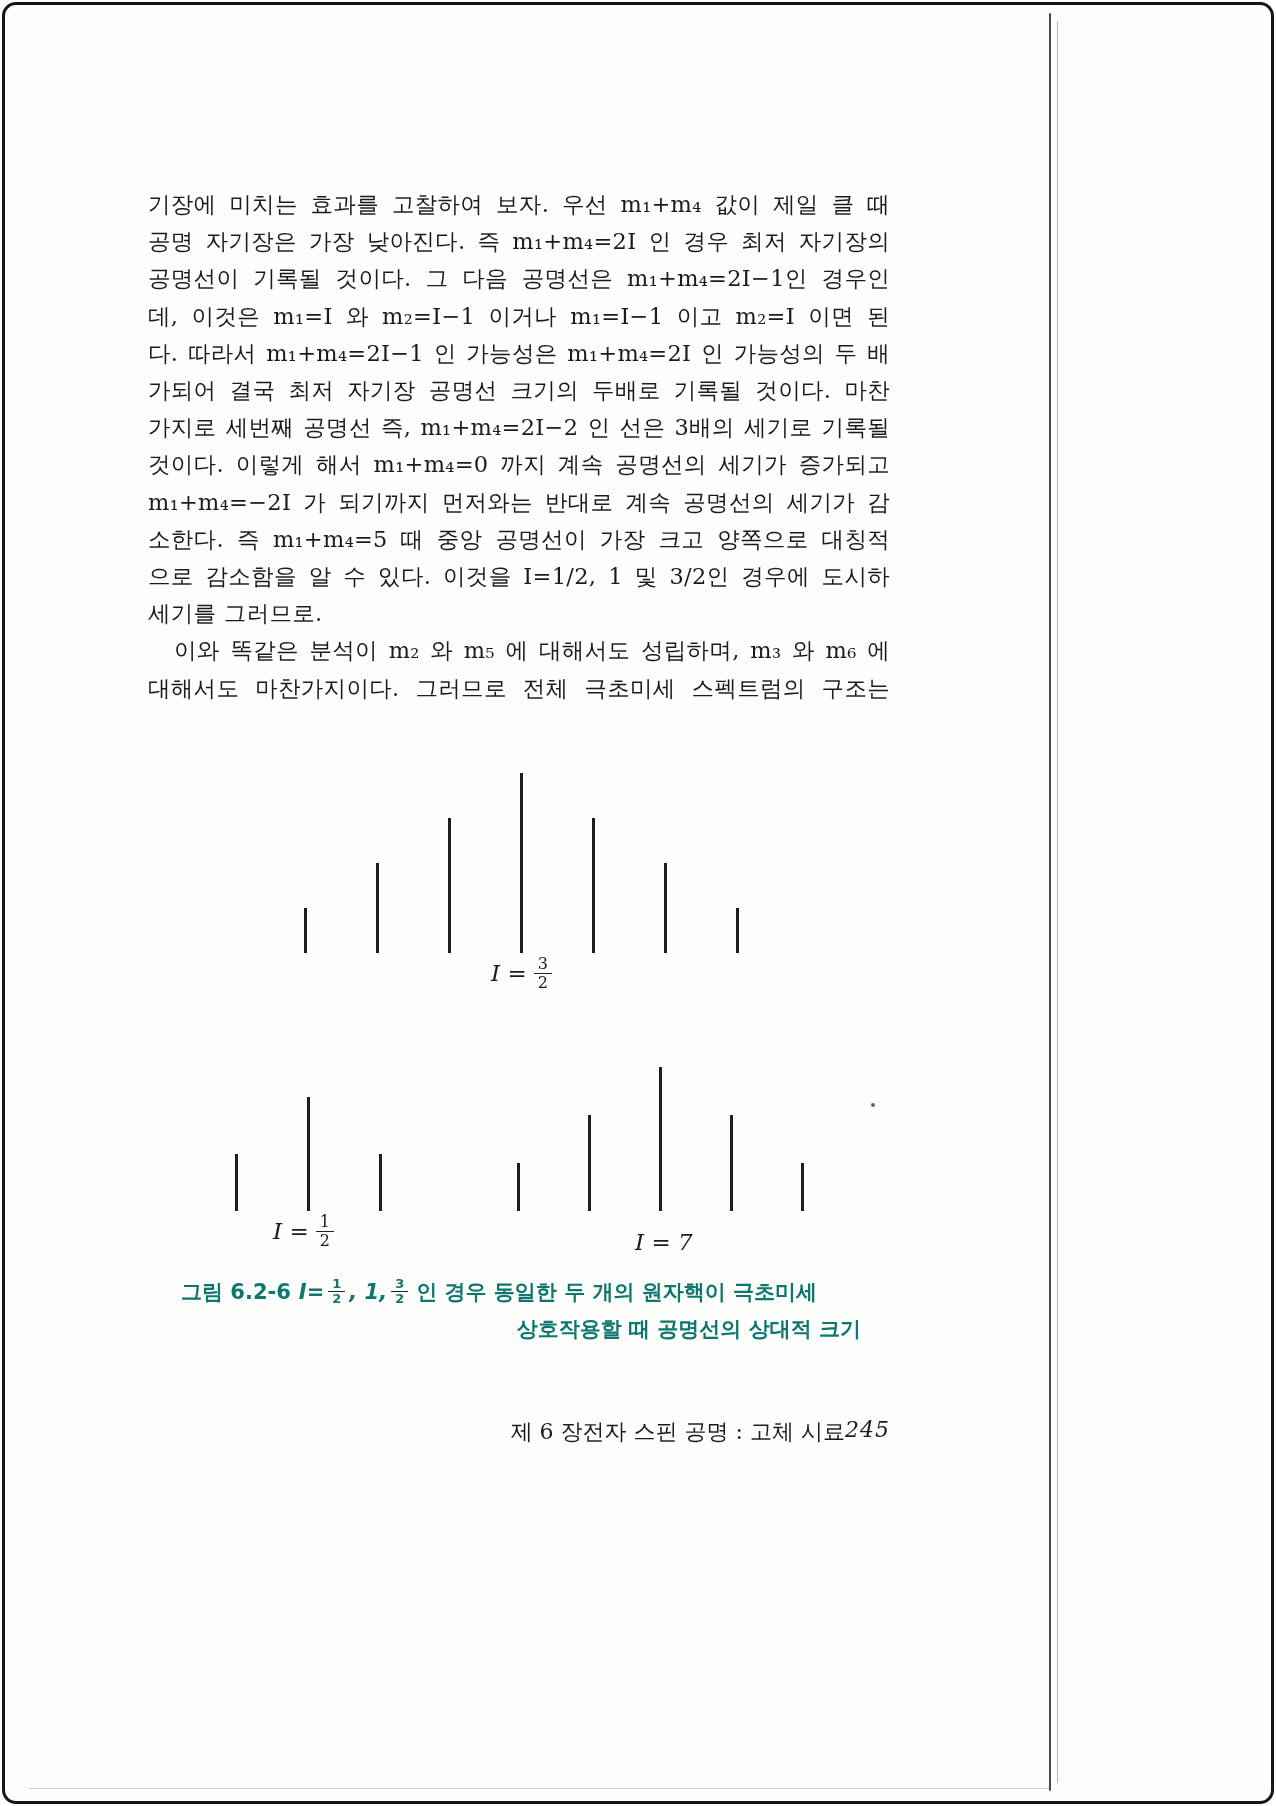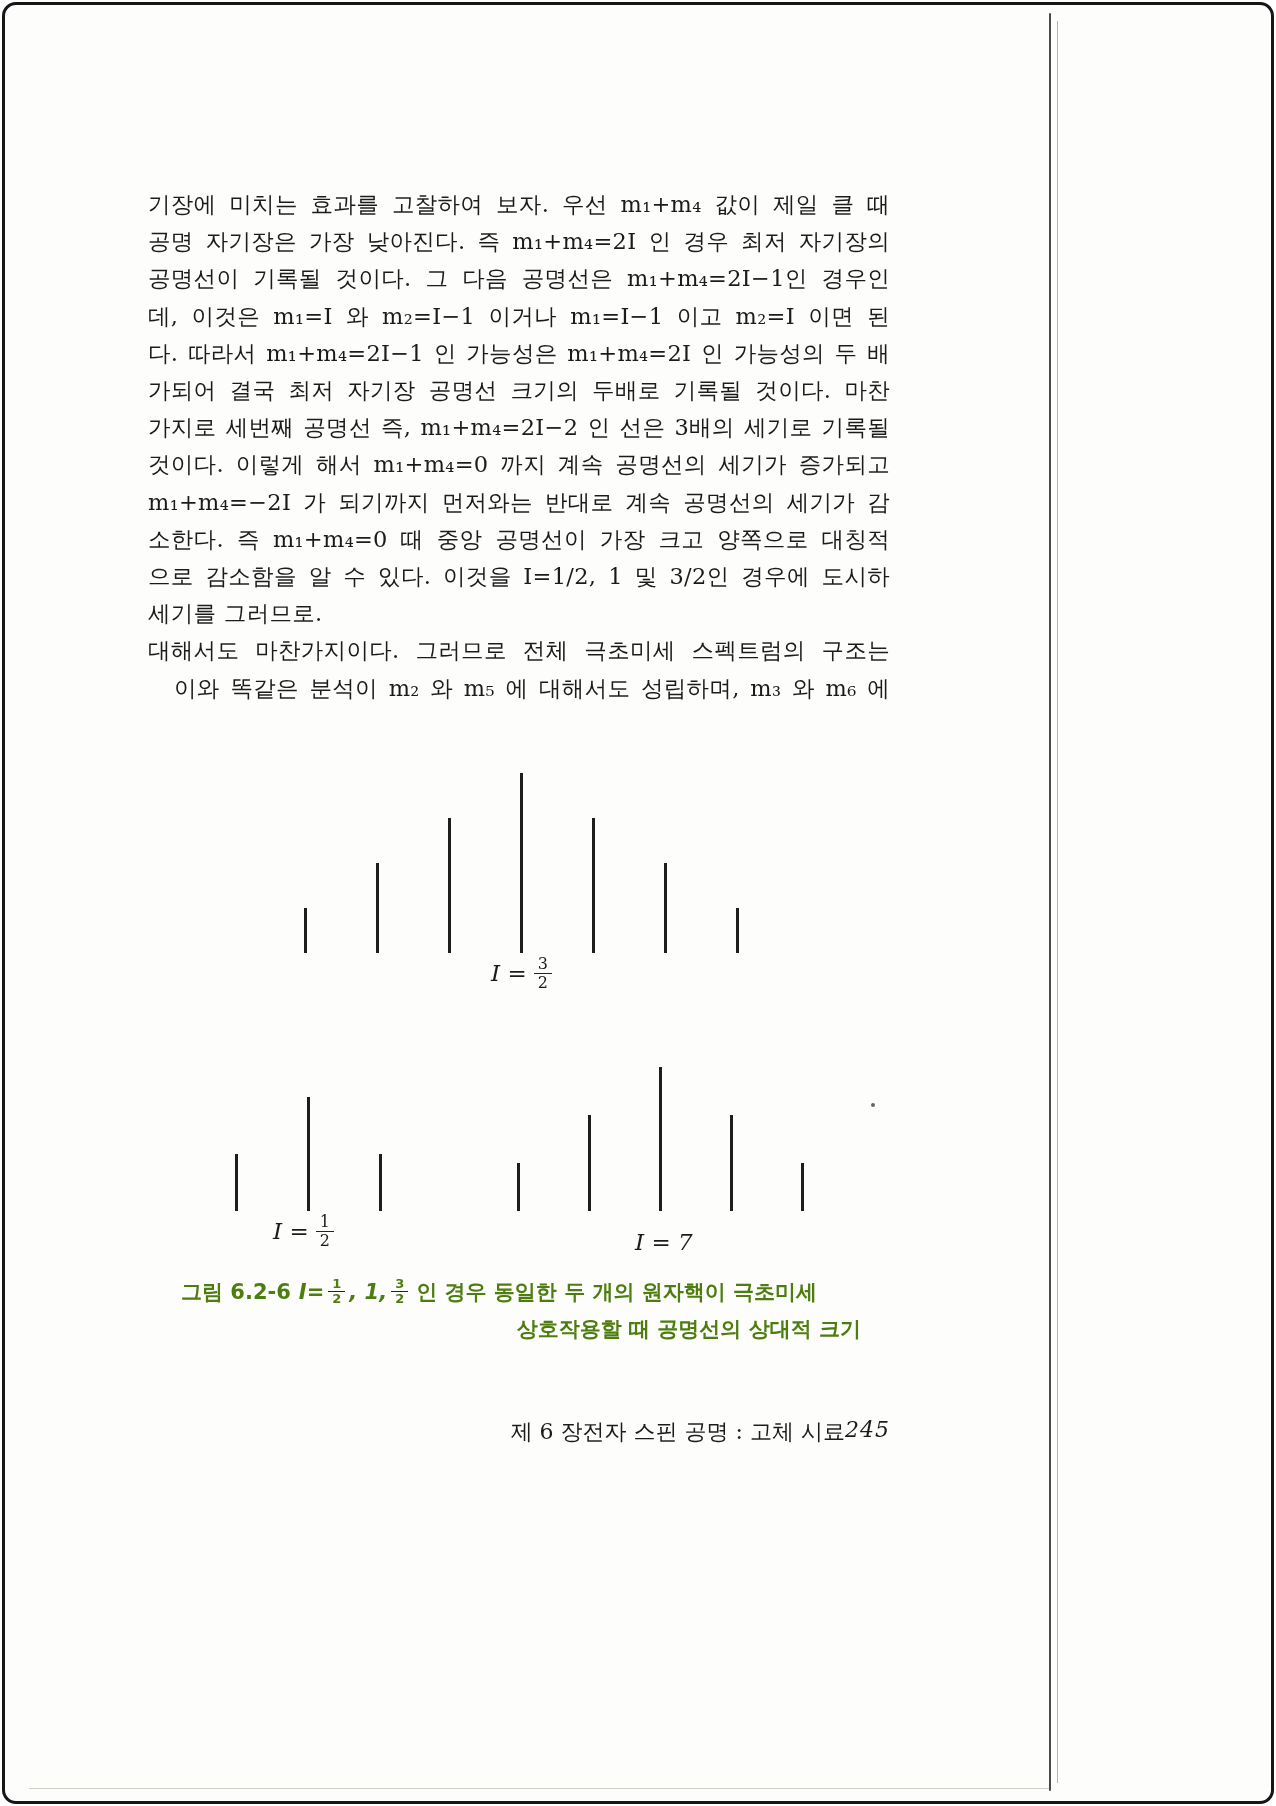--- a/index.html
+++ b/index.html
@@ -39,21 +39,21 @@
     display:inline-flex; flex-direction:column; align-items:center;
     font-style:normal; font-size:16px; line-height:1.1;
   }
   .frac .num { border-bottom:1.5px solid #222; padding:0 4px; }
   .frac .den { padding:0 4px; }
 
   
   .caption {
     position:absolute; left:176px; top:1272px; width:744px;
     font-family:"DejaVu Sans","Liberation Sans",sans-serif;
-    font-weight:bold; font-size:21px; color:#4d7c0f;
+    font-weight:bold; font-size:21px; color:#0f766e;
   }
   .caption .l1 { display:flex; align-items:center; gap:8px; }
   .caption .l1 .math { display:flex; align-items:center; gap:4px; font-style:italic; }
   .caption .l1 .frac { font-size:13px; }
   .caption .l2 { width:680px; text-align:right; margin-top:8px; }
 
   
   .footer {
     position:absolute; left:143px; top:1412px; width:742px;
     display:flex; justify-content:flex-end; font-size:22px;
@@ -74,25 +74,25 @@
   <div class="textblock">
     <div class="bline">기장에 미치는 효과를 고찰하여 보자. 우선 m₁+m₄ 값이 제일 클 때</div>
     <div class="bline">공명 자기장은 가장 낮아진다. 즉 m₁+m₄=2I 인 경우 최저 자기장의</div>
     <div class="bline">공명선이 기록될 것이다. 그 다음 공명선은 m₁+m₄=2I−1인 경우인</div>
     <div class="bline">데, 이것은 m₁=I 와 m₂=I−1 이거나 m₁=I−1 이고 m₂=I 이면 된</div>
     <div class="bline">다. 따라서 m₁+m₄=2I−1 인 가능성은 m₁+m₄=2I 인 가능성의 두 배</div>
     <div class="bline">가되어 결국 최저 자기장 공명선 크기의 두배로 기록될 것이다. 마찬</div>
     <div class="bline">가지로 세번째 공명선 즉, m₁+m₄=2I−2 인 선은 3배의 세기로 기록될</div>
     <div class="bline">것이다. 이렇게 해서 m₁+m₄=0 까지 계속 공명선의 세기가 증가되고</div>
     <div class="bline">m₁+m₄=−2I 가 되기까지 먼저와는 반대로 계속 공명선의 세기가 감</div>
-    <div class="bline">소한다. 즉 m₁+m₄=0 때 중앙 공명선이 가장 크고 양쪽으로 대칭적</div>
+    <div class="bline">소한다. 즉 m₁+m₄=5 때 중앙 공명선이 가장 크고 양쪽으로 대칭적</div>
     <div class="bline">으로 감소함을 알 수 있다. 이것을 I=1/2, 1 및 3/2인 경우에 도시하</div>
     <div class="bline para-end">세기를 그러므로.</div>
+    <div class="bline">　이와 똑같은 분석이 m₂ 와 m₅ 에 대해서도 성립하며, m₃ 와 m₆ 에</div>
     <div class="bline">대해서도 마찬가지이다. 그러므로 전체 극초미세 스펙트럼의 구조는</div>
-    <div class="bline">　이와 똑같은 분석이 m₂ 와 m₅ 에 대해서도 성립하며, m₃ 와 m₆ 에</div>
   </div>
 
   <div class="spectrum spec-0">
       <div class="sline" style="left: 0px; height: 45px;"></div>
       <div class="sline" style="left: 72px; height: 90px;"></div>
       <div class="sline" style="left: 144px; height: 135px;"></div>
       <div class="sline" style="left: 216px; height: 180px;"></div>
       <div class="sline" style="left: 288px; height: 135px;"></div>
       <div class="sline" style="left: 360px; height: 90px;"></div>
       <div class="sline" style="left: 432px; height: 45px;"></div>

